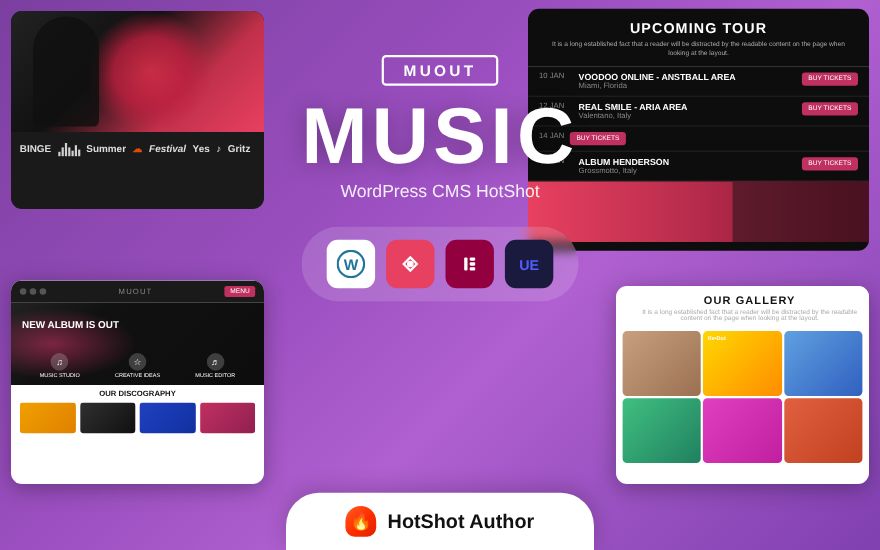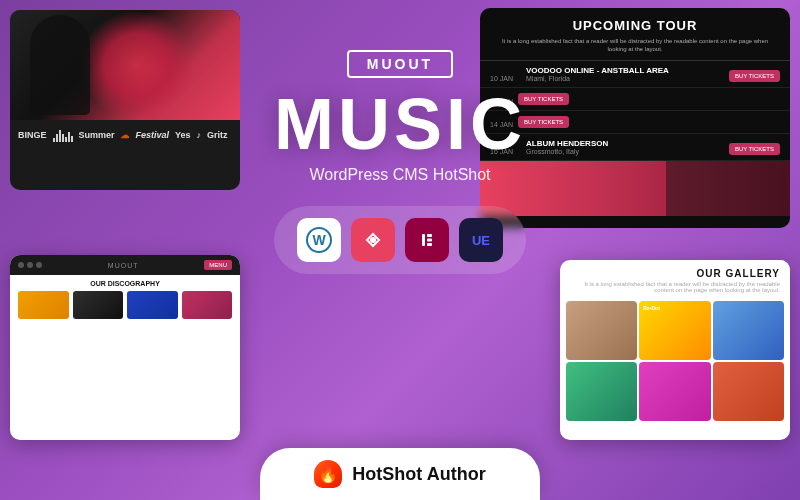--- a/index.html
+++ b/index.html
@@ -103,21 +103,21 @@
       color: #aaa;
       font-size: 6px;
       padding: 0 20px 6px;
       line-height: 1.4;
     }
     .tour-rows {
       border-top: 1px solid #333;
     }
     .tour-row {
       display: flex;
-      align-items: flex-end;
+      align-items: flex-start;
       padding: 5px 10px;
       border-bottom: 1px solid #222;
       color: #fff;
     }
     .tour-date {
       font-size: 7px;
       color: #888;
       width: 28px;
     }
     .tour-info {
@@ -330,21 +330,21 @@
       width: 230px;
       height: 180px;
       border-radius: 10px;
       overflow: hidden;
       background: #fff;
       box-shadow: 0 4px 20px rgba(0,0,0,0.3);
     }
     .gallery-header {
       background: #fff;
       padding: 8px 10px 4px;
-      text-align: right;
+      text-align: center;
       margin-left: 13px;
     }
     .gallery-title {
       font-size: 10px;
       font-weight: bold;
       color: #111;
       letter-spacing: 1px;
     }
     .gallery-sub {
       font-size: 6px;
@@ -443,20 +443,24 @@
     <div class="tour-row">
       <span class="tour-date">10 JAN</span>
       <div class="tour-info">
         <div class="tour-venue">VOODOO ONLINE - ANSTBALL AREA</div>
         <div class="tour-location">Miami, Florida</div>
       </div>
       <span class="tour-btn">BUY TICKETS</span>
     </div>
     <div class="tour-row">
       <span class="tour-date">12 JAN</span>
+      <div class="tour-info">
+        <div class="tour-venue">REAL SMILE - ARIA AREA</div>
+        <div class="tour-location">Valentano, Italy</div>
+      </div>
       <span class="tour-btn">BUY TICKETS</span>
     </div>
     <div class="tour-row">
       <span class="tour-date">14 JAN</span>
       <span class="tour-btn">BUY TICKETS</span>
     </div>
     <div class="tour-row">
       <span class="tour-date">16 JAN</span>
       <div class="tour-info">
         <div class="tour-venue">ALBUM HENDERSON</div>
@@ -507,20 +511,38 @@
 <div class="panel-bottom-left">
   <div class="wp-header">
     <div class="wp-dots">
       <div class="wp-dot"></div>
       <div class="wp-dot"></div>
       <div class="wp-dot"></div>
     </div>
     <span class="wp-logo-text">MUOUT</span>
     <span class="wp-nav-btn">MENU</span>
   </div>
+  <div class="wp-hero">
+    <div class="wp-hero-img"></div>
+    <div class="wp-hero-text">NEW ALBUM IS OUT</div>
+    <div class="wp-hero-icons">
+      <div class="wp-icon-item">
+        <div class="wp-icon-circle">♫</div>
+        <div>MUSIC STUDIO</div>
+      </div>
+      <div class="wp-icon-item">
+        <div class="wp-icon-circle">☆</div>
+        <div>CREATIVE IDEAS</div>
+      </div>
+      <div class="wp-icon-item">
+        <div class="wp-icon-circle">♬</div>
+        <div>MUSIC EDITOR</div>
+      </div>
+    </div>
+  </div>
   <div class="wp-discography">
     <div class="wp-section-title">OUR DISCOGRAPHY</div>
     <div class="wp-thumbnails">
       <div class="wp-thumb wp-thumb-1"></div>
       <div class="wp-thumb wp-thumb-2"></div>
       <div class="wp-thumb wp-thumb-3"></div>
       <div class="wp-thumb wp-thumb-4"></div>
     </div>
   </div>
 </div>

